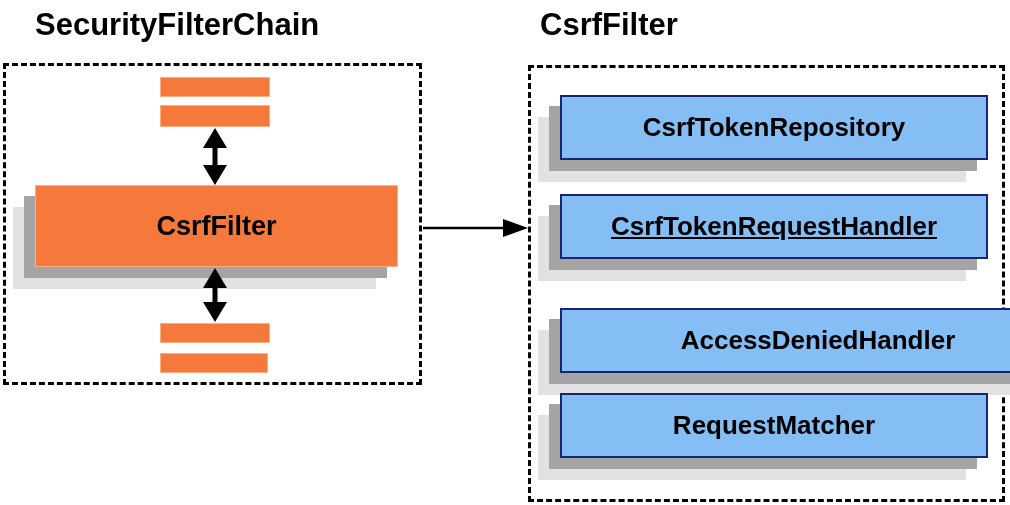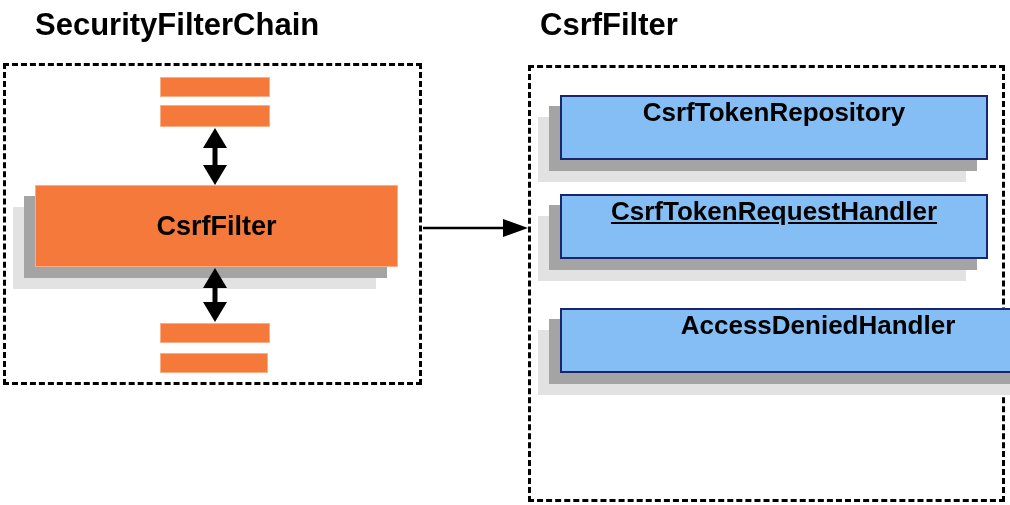--- a/index.html
+++ b/index.html
@@ -55,21 +55,21 @@
   }
 
   .component {
     position: absolute;
     left: 560px;
     width: 424px; height: 61px;
     background: var(--blue, #85BEF4);
     border: 2px solid var(--blue-border, #17276F);
     box-shadow: -11px 11px 0 var(--shadow-dark, #A4A4A4),
                 -22px 22px 0 var(--shadow-light, #E2E2E2);
-    display: flex; justify-content: center;
+    display: flex; align-items: center; justify-content: center;
     font-size: 26px; font-weight: bold; color: #000000;
     white-space: nowrap;
   }
   .component-1 { top: 95px; }
   .component-2 { top: 194px; text-decoration: underline; }
   .component-3 { top: 308px; padding-left: 44px; }
   .component-4 { top: 393px; }
 
   .arrow-layer {
     position: absolute;
@@ -103,20 +103,23 @@
 
   <div class="component component-1">
     <span>CsrfTokenRepository</span>
   </div>
   <div class="component component-2">
     <span>CsrfTokenRequestHandler</span>
   </div>
   <div class="component component-3">
     <span>AccessDeniedHandler</span>
   </div>
+  <div class="component component-4">
+    <span>RequestMatcher</span>
+  </div>
 
   <svg class="arrow-layer" viewBox="0 0 1010 505" xmlns="http://www.w3.org/2000/svg">
 
     <g>
       <line x1="215" y1="144" x2="215" y2="170" stroke="#000000" stroke-width="5"></line>
       <polygon points="215,128 203,148 227,148" fill="#000000"></polygon>
       <polygon points="215,185 203,165 227,165" fill="#000000"></polygon>
     </g>
 
     <g>

